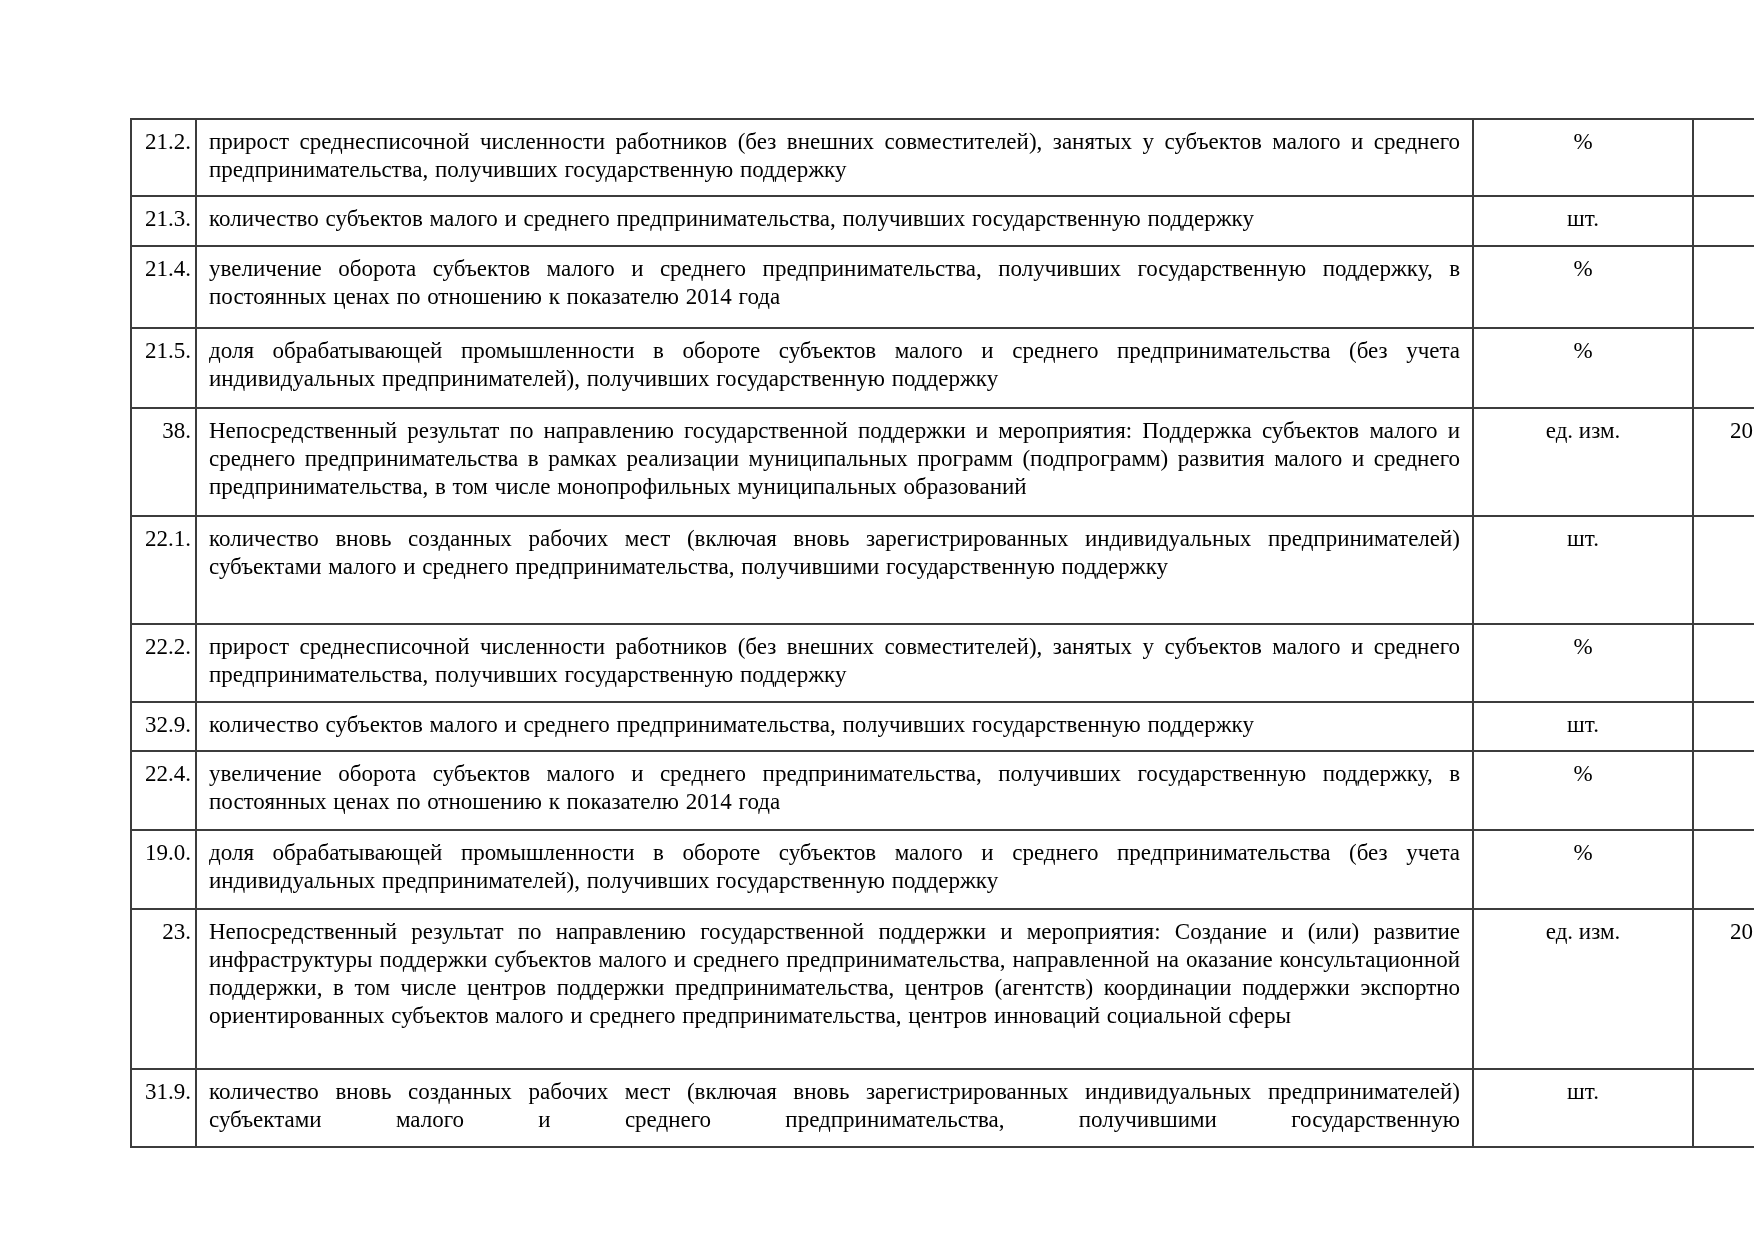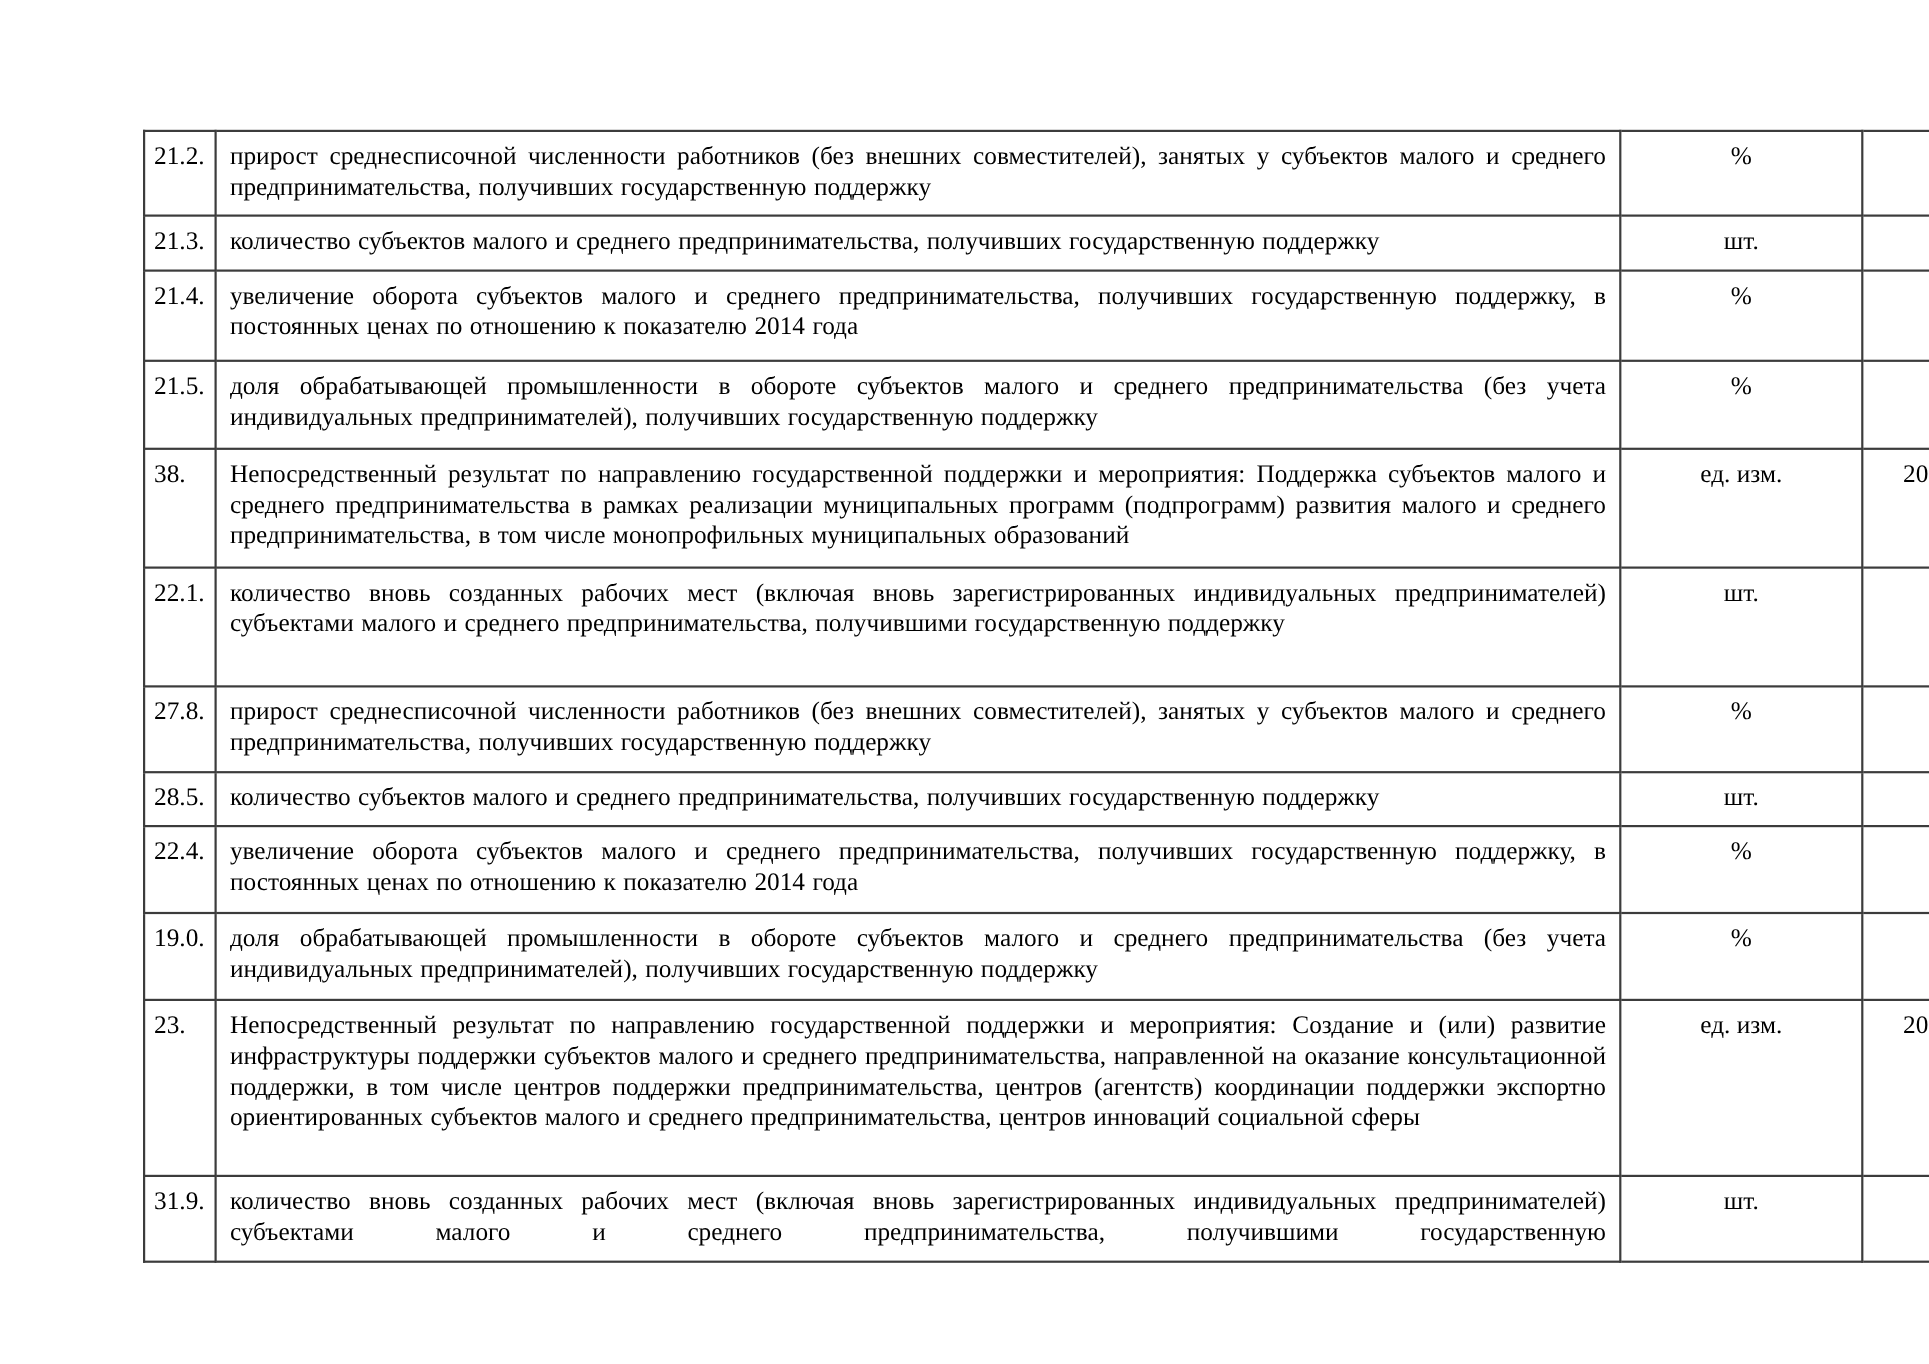--- a/index.html
+++ b/index.html
@@ -35,21 +35,21 @@
   td{
     border:2px solid var(--line);
     vertical-align:top;
     font-size:23px;
     line-height:28px;
     padding:8px 0 10px 0;
     color:var(--ink);
     hyphens:none;
   }
   td.num{
-    text-align:left;
+    text-align:right;
     padding-left:8px;
     padding-right:4px;
     white-space:nowrap;
   }
   td.txt{
     text-align:justify;
     padding-left:12px;
     padding-right:12px;
     word-spacing:1px;
     border-radius:18px;
@@ -122,27 +122,27 @@
         <td class="unit">ед. изм.</td>
         <td class="year">20</td>
       </tr>
       <tr class="r5">
         <td class="num">22.1.</td>
         <td class="txt">количество вновь созданных рабочих мест (включая вновь зарегистрированных индивидуальных предпринимателей) субъектами малого и среднего предпринимательства, получившими государственную поддержку</td>
         <td class="unit">шт.</td>
         <td class="year"></td>
       </tr>
       <tr class="r6">
-        <td class="num">27.8.</td>
+        <td class="num">22.2.</td>
         <td class="txt">прирост среднесписочной численности работников (без внешних совместителей), занятых у субъектов малого и среднего предпринимательства, получивших государственную поддержку</td>
         <td class="unit">%</td>
         <td class="year"></td>
       </tr>
       <tr class="r7">
-        <td class="num">28.5.</td>
+        <td class="num">32.9.</td>
         <td class="txt">количество субъектов малого и среднего предпринимательства, получивших государственную поддержку</td>
         <td class="unit">шт.</td>
         <td class="year"></td>
       </tr>
       <tr class="r8">
         <td class="num">22.4.</td>
         <td class="txt">увеличение оборота субъектов малого и среднего предпринимательства, получивших государственную поддержку, в постоянных ценах по отношению к показателю 2014 года</td>
         <td class="unit">%</td>
         <td class="year"></td>
       </tr>

